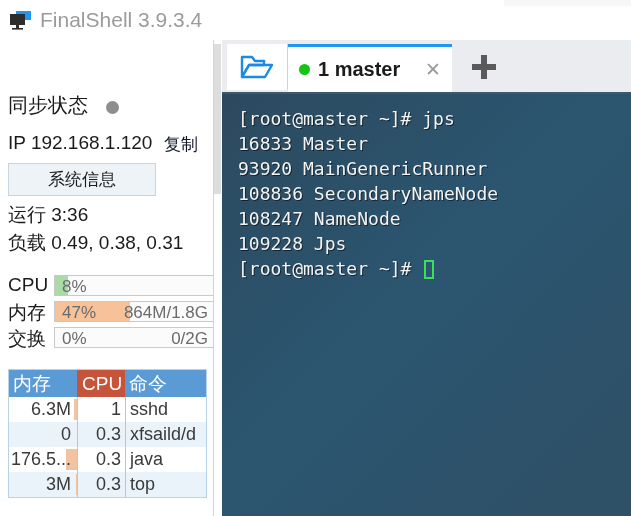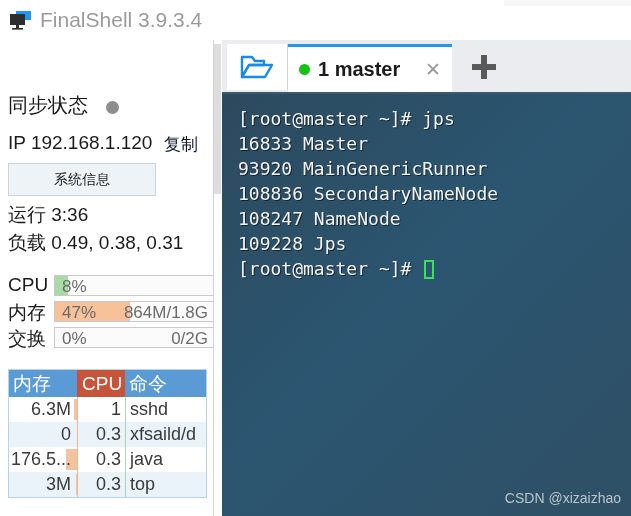--- a/index.html
+++ b/index.html
@@ -99,21 +99,21 @@
     color: #0f172a;
   }
 
   #sysinfo-btn {
     position: absolute;
     left: 8px; top: 123px;
     width: 148px; height: 33px;
     background: #eef3f7;
     border: 1px solid #c8d4de;
     color: #1b1b1b;
-    font-size: 14px;
+    font-size: 17px;
     display: flex;
     align-items: center;
     justify-content: center;
     box-sizing: border-box;
     cursor: pointer;
   }
 
   #uptime-label { left: 8px; top: 162px; font-size: 19px; color: #1b1b1b; }
   #load-label   { left: 8px; top: 190px; font-size: 19px; color: #1b1b1b; }
 
@@ -468,16 +468,15 @@
         <span id="tab-close">✕</span>
       </div>
 
       <div id="newtab-btn">
         <span id="plus-glyph"></span>
       </div>
     </div>
 
     <div id="terminal">
       <div id="term-text"><div class="term-line">[root@master ~]# jps</div><div class="term-line">16833 Master</div><div class="term-line">93920 MainGenericRunner</div><div class="term-line">108836 SecondaryNameNode</div><div class="term-line">108247 NameNode</div><div class="term-line">109228 Jps</div><div class="term-line"><span>[root@master ~]# </span><span id="cursor" style="border-color: rgb(61, 221, 94);"></span></div></div>
-      <div id="watermark">CSDN @xizaizhao</div>
     </div>
   </div>
 </div>
 
 </body></html>

